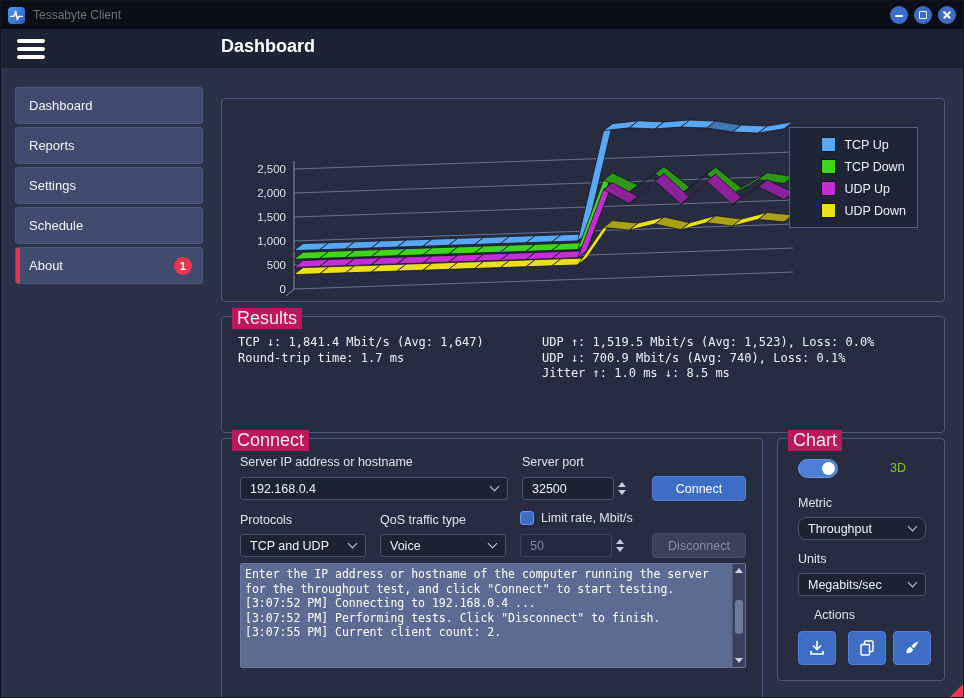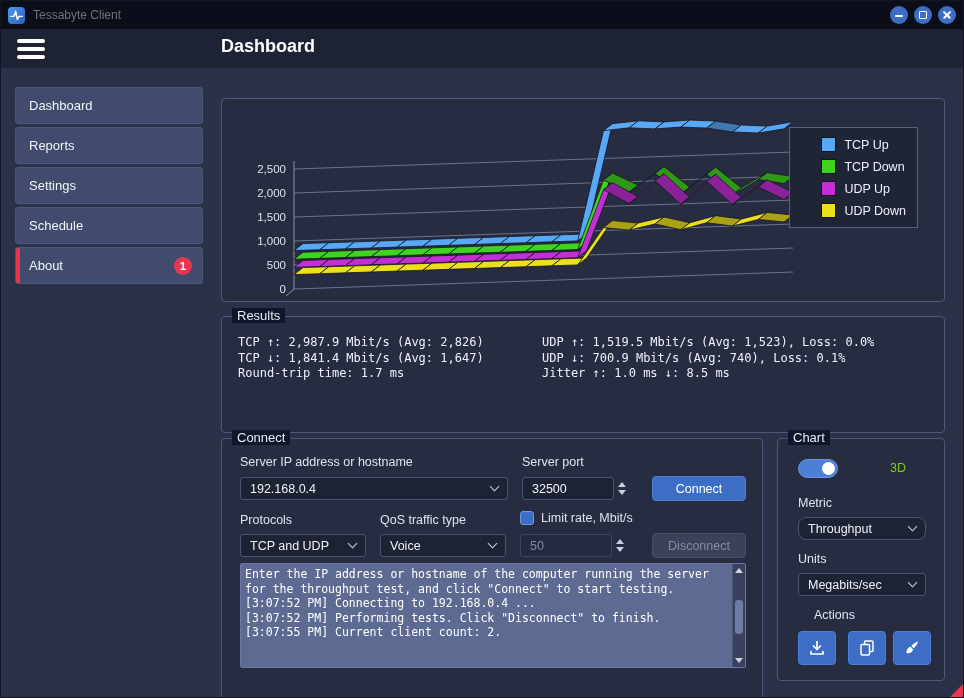--- a/index.html
+++ b/index.html
@@ -29,21 +29,21 @@
   .content{position:absolute;top:67px;left:0;right:0;bottom:0;}
 
   
   .sidebar{position:absolute;left:14px;top:19px;width:188px;}
   .side-item{height:37px;margin-bottom:3px;background:#414b6e;border:1px solid #4d5778;border-radius:3px;display:flex;align-items:center;padding:0 13px;color:#f2f4fa;font-size:13px;position:relative;cursor:pointer;overflow:hidden;}
   .side-item .red-bar{position:absolute;left:0;top:0;bottom:0;width:4px;background:#e8364e;}
   .badge{position:absolute;right:10px;top:9px;width:18px;height:18px;border-radius:50%;background:#e8364e;color:#fff;font-size:11.5px;font-weight:700;display:flex;align-items:center;justify-content:center;}
 
   
   .panel{position:absolute;background:#272c40;border:1px solid #4e5878;border-radius:4px;}
-  .chip{position:absolute;top:-9px;left:10px;background:#0f172a;padding:0 5px;font-size:13px;color:#e8ebf4;}
+  .chip{position:absolute;top:-9px;left:10px;background:#be185d;padding:0 5px;font-size:18px;color:#e8ebf4;}
 
   
   .chart-panel{left:220px;top:30px;width:724px;height:204px;}
   #chart-svg{position:absolute;left:2px;top:4px;}
   .legend{position:absolute;right:26px;top:28px;background:#1f2437;border:1px solid #546087;padding:9px 11px;display:flex;flex-direction:column;gap:7px;}
   .legend-item{display:flex;align-items:center;gap:8px;padding-left:20px;}
   .legend-swatch{width:15px;height:15px;border:1px solid #12151f;display:inline-block;}
   .legend-label{font-size:12.5px;color:#eef1f8;}
 
   
@@ -254,21 +254,20 @@
             <span class="legend-swatch" style="background: rgb(236, 223, 28);"></span>
             <span class="legend-label">UDP Down</span>
           </div>
         </div>
     </section>
 
     <section class="panel results-panel">
       <span class="chip">Results</span>
       <div class="res-cols">
         <div class="res-col1">
-          <div class="res-line">TCP ↑: 2,987.9 Mbit/s (Avg: 2,826)</div>
           <div class="res-line">TCP ↓: 1,841.4 Mbit/s (Avg: 1,647)</div>
           <div class="res-line">Round-trip time: 1.7 ms</div>
         </div>
         <div>
           <div class="res-line">UDP ↑: 1,519.5 Mbit/s (Avg: 1,523), Loss: 0.0%</div>
           <div class="res-line">UDP ↓: 700.9 Mbit/s (Avg: 740), Loss: 0.1%</div>
           <div class="res-line">Jitter ↑: 1.0 ms ↓: 8.5 ms</div>
         </div>
       </div>
     </section>

